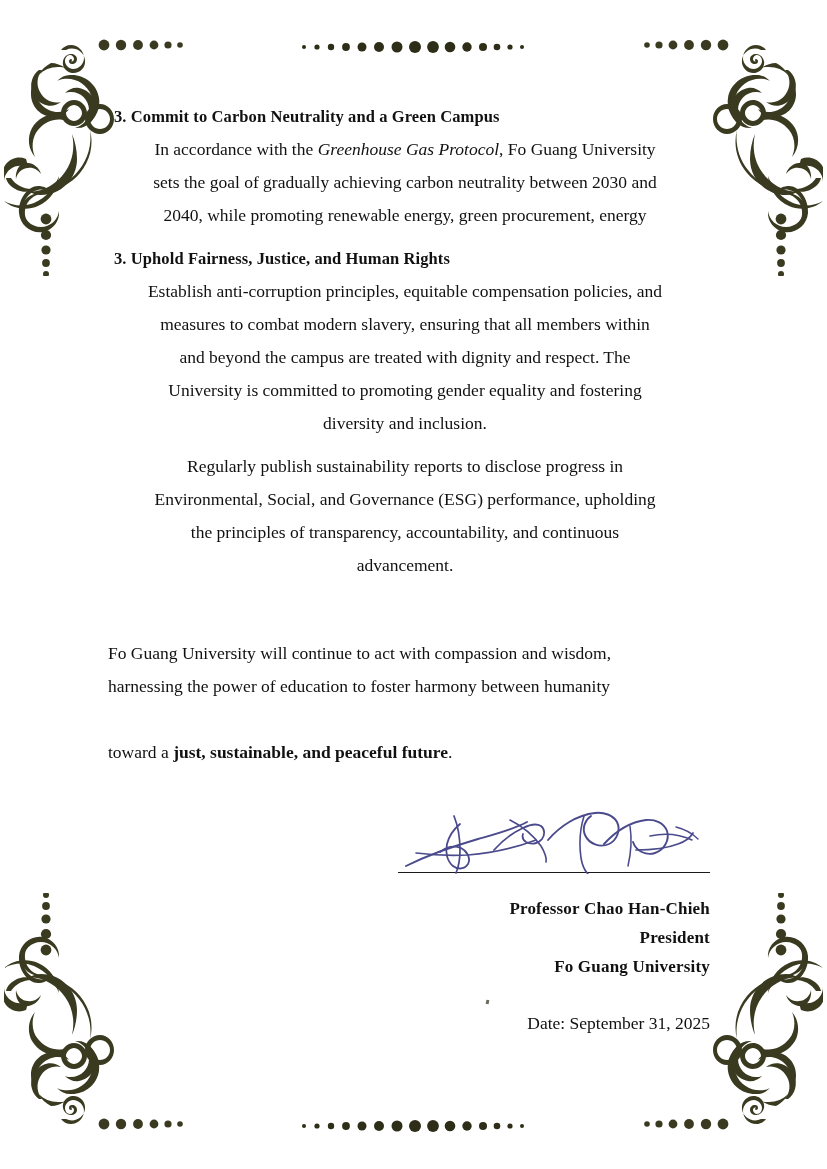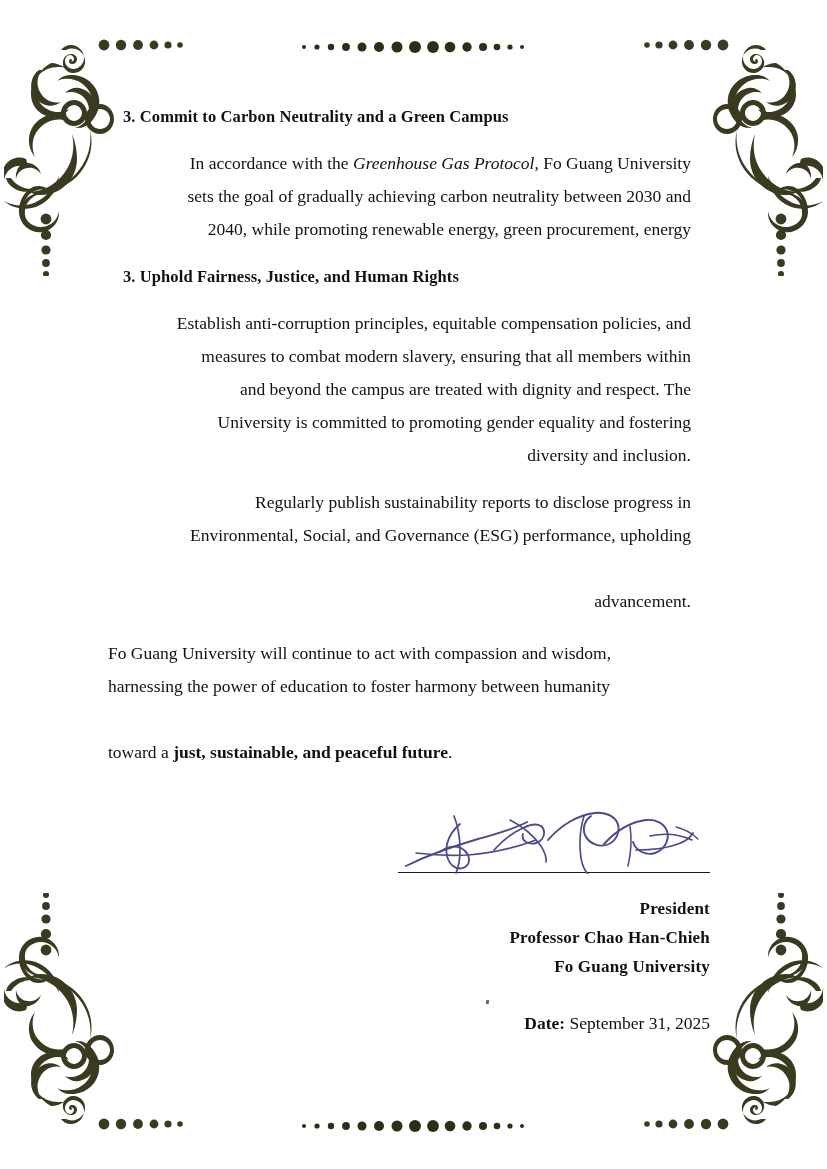--- a/index.html
+++ b/index.html
@@ -31,39 +31,39 @@
   .dotchain {
     position: absolute;
     pointer-events: none;
   }
   .dotchain-top    { left: 50%; top: 38px;    transform: translateX(-50%); }
   .dotchain-bottom { left: 50%; bottom: 30px; transform: translateX(-50%); }
 
   
   .page-body {
     position: absolute;
-    left: 123px;
+    left: 114px;
     top: 100px;
     width: 582px;
   }
   .section { margin-bottom: 10px; }
   .section:last-of-type { margin-bottom: 0; }
 
   .section-heading {
     font-weight: bold;
     font-size: 16.5px;
     line-height: 33px;
     margin: 0;
     letter-spacing: .1px;
   }
   .section-text {
     font-size: 17.5px;
     line-height: 33px;
-    margin: 14px;
-    text-align: right;
+    margin: 0;
+    text-align: center;
   }
   .section-text i { font-style: italic; }
   .section-text b { font-weight: normal; }
 
   .closing {
     position: absolute;
     left: 108px;
     top: 637px;
     width: 590px;
     font-size: 17.5px;
@@ -100,21 +100,21 @@
   }
   .date-line {
     position: absolute;
     left: 398px;
     top: 1010px;
     width: 312px;
     text-align: right;
     font-size: 17.5px;
     line-height: 26px;
   }
-  .date-line b { font-weight: bold; }
+  .date-line b { font-weight: normal; }
   .speck {
     position: absolute;
     left: 486px;
     top: 1000px;
     width: 3px;
     height: 4px;
     background: #6b6b5c;
     transform: rotate(12deg);
   }
 </style>
@@ -324,21 +324,21 @@
 <div class="page-body">
   <div class="section">
     <p class="section-heading">3. Commit to Carbon Neutrality and a Green Campus</p>
     <p class="section-text"><span>In accordance with the </span><i>Greenhouse Gas Protocol</i><span>, Fo Guang University</span><br><span>sets the goal of gradually achieving carbon neutrality between </span><b>2030 and</b><br><b>2040</b><span>, while promoting renewable energy, green procurement, energy</span><br></p>
   </div>
   <div class="section">
     <p class="section-heading">3. Uphold Fairness, Justice, and Human Rights</p>
     <p class="section-text"><span>Establish anti-corruption principles, equitable compensation policies, and</span><br><span>measures to combat modern slavery, ensuring that all members within</span><br><span>and beyond the campus are treated with dignity and respect.    The</span><br><span>University is committed to promoting gender equality and fostering</span><br><span>diversity and inclusion.</span></p>
   </div>
   <div class="section">
-    <p class="section-text"><span>Regularly publish sustainability reports to disclose progress in</span><br><span>Environmental, Social, and Governance (ESG) performance, upholding</span><br><br><span>advancement.</span></p>
+    <p class="section-text"><span>Regularly publish sustainability reports to disclose progress in</span><br><span>Environmental, Social, and Governance (ESG) performance, upholding</span><br><span>the principles of transparency, accountability, and continuous</span><br><span>advancement.</span></p>
   </div>
 </div>
 
 <div class="closing"><span>Fo Guang University will continue to act with compassion and wisdom,</span><br><span>harnessing the power of education to foster harmony between humanity</span><br><br><span>toward a </span><b>just, sustainable, and peaceful future</b><span>.</span></div>
 
 <div class="signature-area">
   <div class="signature-mark">
     <svg width="312" height="68" viewBox="0 0 312 68" aria-hidden="true">
       <g fill="none" stroke="#4a4a8c" stroke-linecap="round" stroke-linejoin="round">
         <path d="M8 60C30 49 56 40 80 33c18-5 34-9 49-17" stroke-width="1.9"></path>
@@ -352,22 +352,22 @@
         <path d="M206 38c11-12 26-22 42-24 9-1 18 3 21 11 3 9-3 19-12 22-9 3-19-2-22-11" stroke-width="1.9"></path>
         <path d="M232 20c2 13 1 27-2 40" stroke-width="1.5"></path>
         <path d="M238 44c14 0 29-1 42-6 6-2 12-6 15-11" stroke-width="1.7"></path>
         <path d="M252 30c14-3 29-2 42 4" stroke-width="1.5"></path>
         <path d="M278 21c8 2 16 6 22 12" stroke-width="1.4"></path>
       </g>
     </svg>
   </div>
   <div class="signature-rule"></div>
   <div class="signature-lines">
+    <div>Professor Chao Han-Chieh</div>
     <div>President</div>
-    <div>Professor Chao Han-Chieh</div>
     <div>Fo Guang University</div>
   </div>
 </div>
 
 <div class="speck"></div>
 
 <div class="date-line">
   <b>Date:</b>
   <span>September 31, 2025</span>
 </div>

